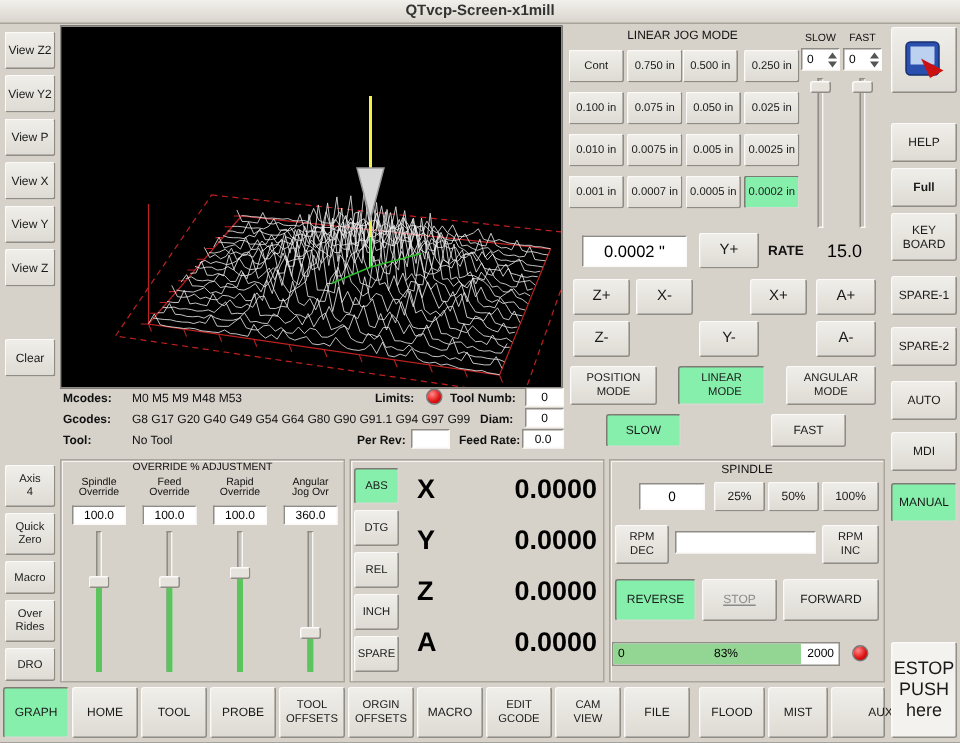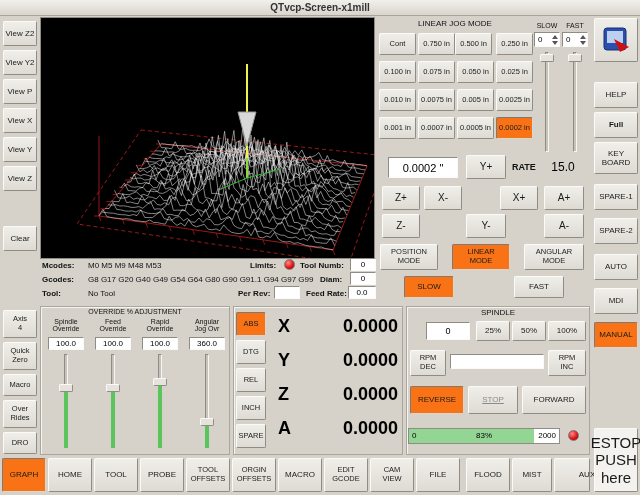--- a/index.html
+++ b/index.html
@@ -1,19 +1,19 @@
 <!DOCTYPE html>
 <html><head>
 <meta charset="utf-8">
 <style>
   html,body{margin:0;padding:0;background:#888;}
   .app{position:relative;width:640px;height:495px;background:#d6d2ca;font-family:"Liberation Sans",sans-serif;overflow:hidden;outline:1px solid #8f8c85;}
   .titlebar{position:absolute;left:0;top:0;width:640px;height:15px;background:linear-gradient(#f2f0eb,#d9d5cd);border-bottom:1px solid #a8a49c;text-align:center;font-size:10px;font-weight:bold;color:#333;line-height:15px;}
   .btn{position:absolute;background:linear-gradient(#f0eee9,#dedbd4);border:1px solid;border-color:#fbfaf8 #8f8c85 #8f8c85 #fbfaf8;border-radius:2px;font-size:8px;color:#1a1a1a;text-align:center;display:flex;align-items:center;justify-content:center;white-space:pre-line;line-height:1.15;box-sizing:border-box;cursor:default;}
-  .btn.pressed{background:#f97316;border-color:#7c7a74 #d8d6cf #d8d6cf #7c7a74;}
+  .btn.pressed{background:#86efac;border-color:#7c7a74 #d8d6cf #d8d6cf #7c7a74;text-align:right;}
   .btn.f75{font-size:7.5px;}
   .btn.f10{font-size:10px;}
   .disp{position:absolute;background:#ffffff;border:1px solid;border-color:#8f8c85 #fbfaf8 #fbfaf8 #8f8c85;box-sizing:border-box;font-size:9px;display:flex;align-items:center;justify-content:center;}
   .lbl{position:absolute;font-size:8px;color:#111;white-space:nowrap;}
   .lbl.b{font-weight:bold;}
   .lbl.c{text-align:center;}
   .led{position:absolute;width:11px;height:11px;border-radius:50%;background:radial-gradient(circle at 35% 30%,#ff8a8a,#e01010 60%,#900);border:1px solid #777;box-sizing:border-box;}
   .group{position:absolute;border:1px solid #aaa69e;box-shadow:inset 1px 1px 0 #f6f4f0;box-sizing:border-box;}
   .graph{position:absolute;background:#000;border:1px solid #8f8c85;box-sizing:content-box;}
   .vslider{position:absolute;width:14px;}
@@ -310,17 +310,17 @@
   </div>
   <div class="btn" style="left:594px;top:82px;width:44px;height:26px;">HELP</div>
   <div class="btn" style="left:594px;top:112px;width:44px;height:26px;font-weight:bold;">Full</div>
   <div class="btn" style="left:594px;top:142px;width:44px;height:32px;">KEY
 BOARD</div>
   <div class="btn" style="left:594px;top:184px;width:44px;height:26px;">SPARE-1</div>
   <div class="btn" style="left:594px;top:218px;width:44px;height:26px;">SPARE-2</div>
   <div class="btn" style="left:594px;top:254px;width:44px;height:26px;">AUTO</div>
   <div class="btn" style="left:594px;top:288px;width:44px;height:26px;">MDI</div>
   <div class="btn pressed" style="left:594px;top:322px;width:44px;height:26px;">MANUAL</div>
-  <div class="btn" style="left:594px;top:428px;width:44px;height:64px;font-size:15px;background:#f4f2ee;">ESTOP
+  <div class="btn" style="left:594px;top:428px;width:44px;height:64px;font-size:12px;background:#f4f2ee;">ESTOP
 PUSH
 here</div>
 
 </div>
 
 </body></html>

